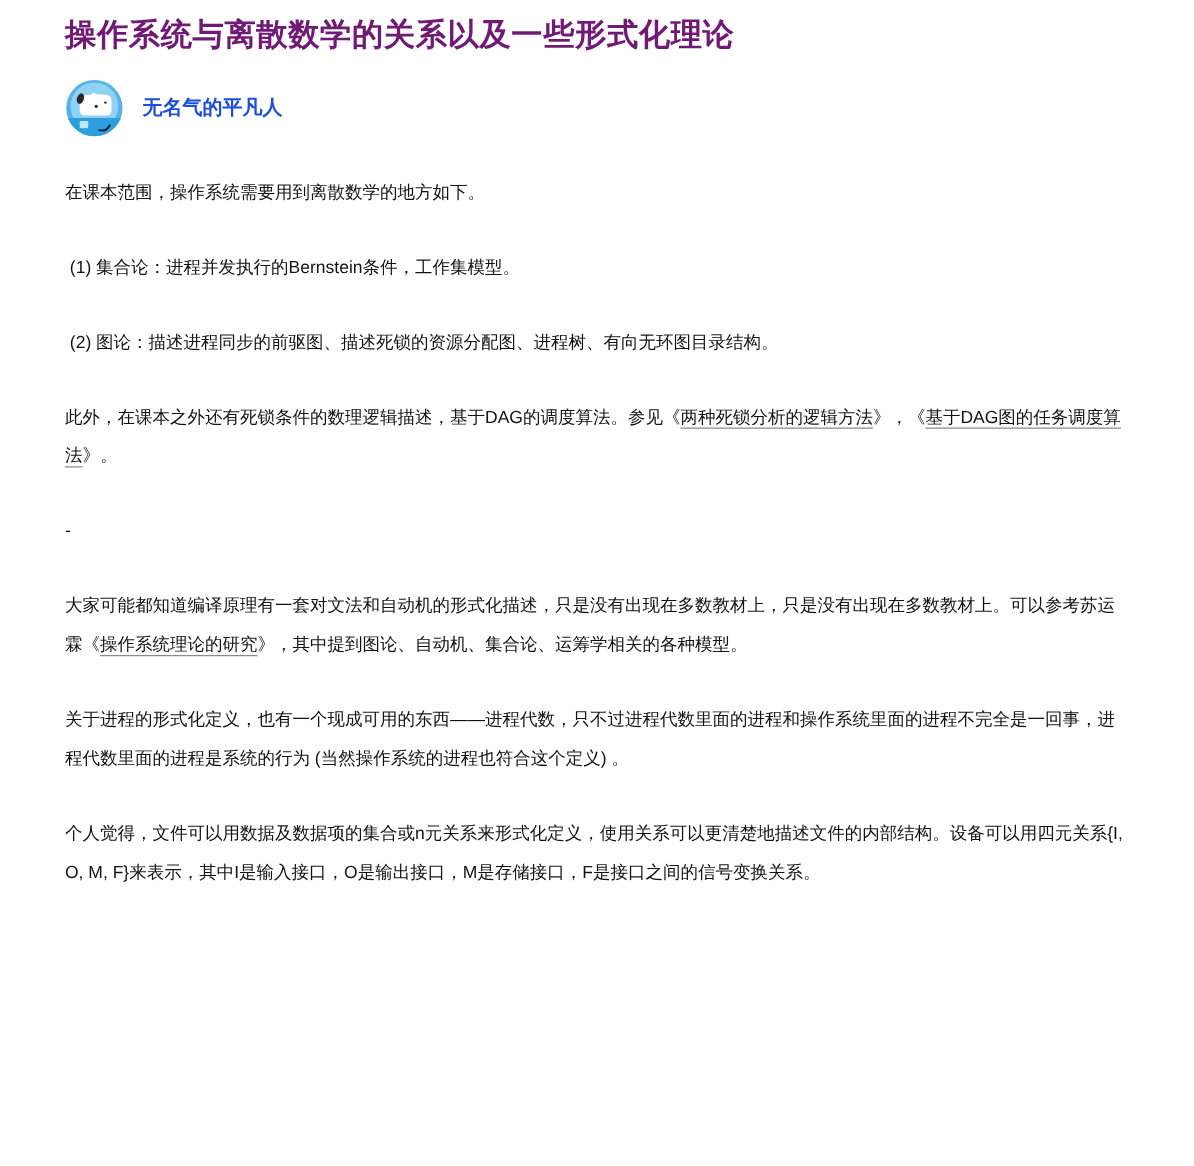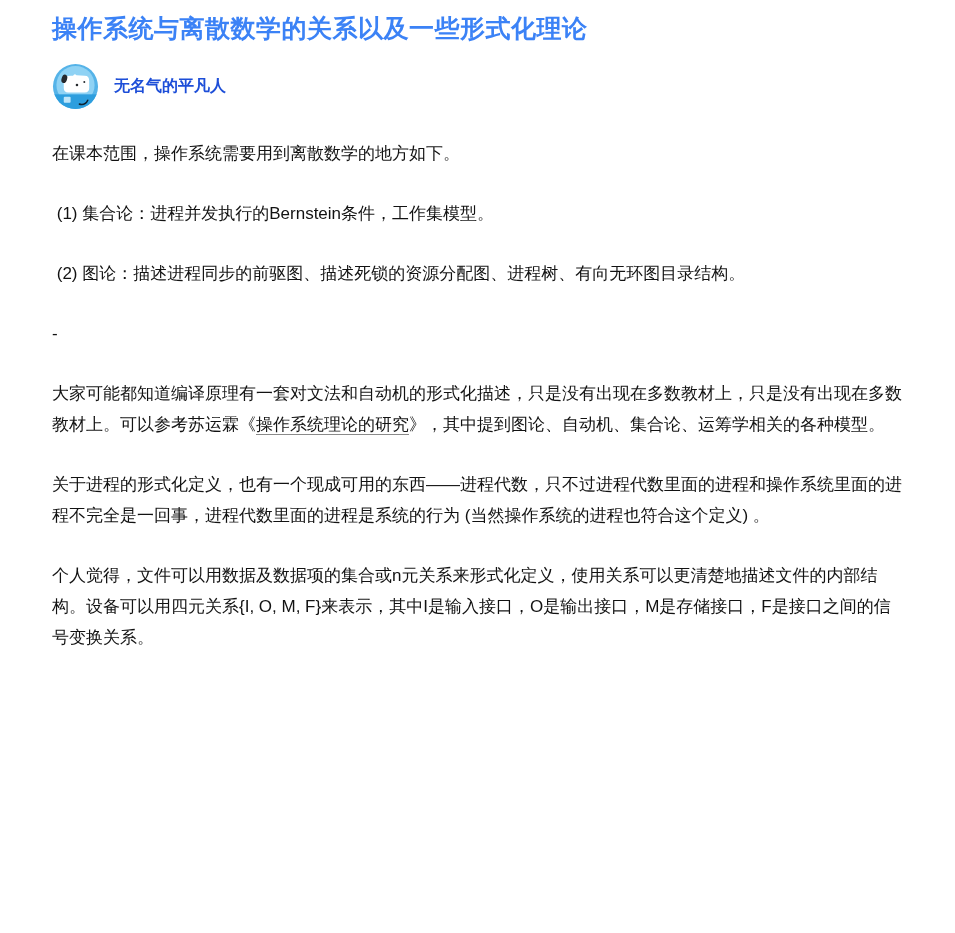--- a/index.html
+++ b/index.html
@@ -14,21 +14,21 @@
     background: #ffffff;
     box-sizing: border-box;
     padding: 12px 50px 0 52px;
     overflow: hidden;
   }
   .title {
     margin: 0;
     font-size: 25px;
     line-height: 33px;
     font-weight: 700;
-    color: #3b82f6;
+    color: #701a75;
     letter-spacing: 0.5px;
   }
   .author-row {
     margin-top: 18px;
     display: flex;
     align-items: center;
     gap: 15px;
     height: 47px;
   }
   .avatar {
@@ -43,21 +43,21 @@
     font-size: 16px;
     font-weight: 700;
     color: #1d4ed8;
     cursor: pointer;
   }
   .article {
     margin-top: 28px;
   }
   .article p {
     margin: 0 0 29px 0;
-    font-size: 17px;
+    font-size: 14px;
     line-height: 31px;
     color: #121212;
     white-space: pre-wrap;
     word-break: break-all;
   }
   .inline-link {
     color: #121212;
     text-decoration: underline;
     text-decoration-color: #8a8a8a;
     text-underline-offset: 4px;
@@ -102,20 +102,21 @@
       </span>
     </div>
     <span class="author-name">无名气的平凡人</span>
   </div>
 
   <div class="article">
 
   <p><span>在课本范围，操作系统需要用到离散数学的地方如下。</span></p>
       <p><span> (1) 集合论：进程并发执行的Bernstein条件，工作集模型。</span></p>
       <p><span> (2) 图论：描述进程同步的前驱图、描述死锁的资源分配图、进程树、有向无环图目录结构。</span></p>
+      <p><span>此外，在课本之外还有死锁条件的数理逻辑描述，基于DAG的调度算法。参见《</span><a class="inline-link" href="#">两种死锁分析的逻辑方法</a><span>》，《</span><a class="inline-link" href="#">基于DAG图的任务调度算法</a><span>》。</span></p>
       <p><span>-</span></p>
       <p><span>大家可能都知道编译原理有一套对文法和自动机的形式化描述，只是没有出现在多数教材上，只是没有出现在多数教材上。可以参考苏运霖《</span><a class="inline-link" href="#">操作系统理论的研究</a><span>》，其中提到图论、自动机、集合论、运筹学相关的各种模型。</span></p>
       <p><span>关于进程的形式化定义，也有一个现成可用的东西——进程代数，只不过进程代数里面的进程和操作系统里面的进程不完全是一回事，进程代数里面的进程是系统的行为 (当然操作系统的进程也符合这个定义) 。</span></p>
       <p><span>个人觉得，文件可以用数据及数据项的集合或n元关系来形式化定义，使用关系可以更清楚地描述文件的内部结构。设备可以用四元关系{I, O, M, F}来表示，其中I是输入接口，O是输出接口，M是存储接口，F是接口之间的信号变换关系。</span></p>
     </div>
 
 
 </div>
 
 </body></html>

